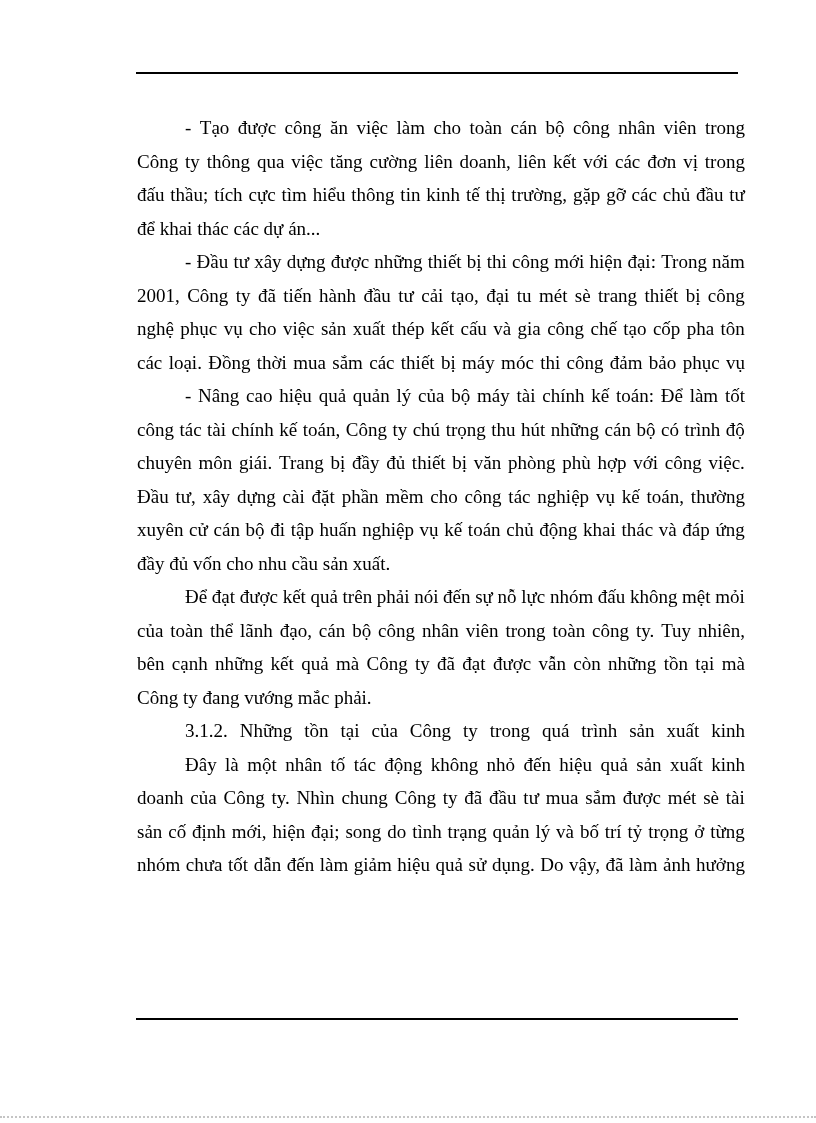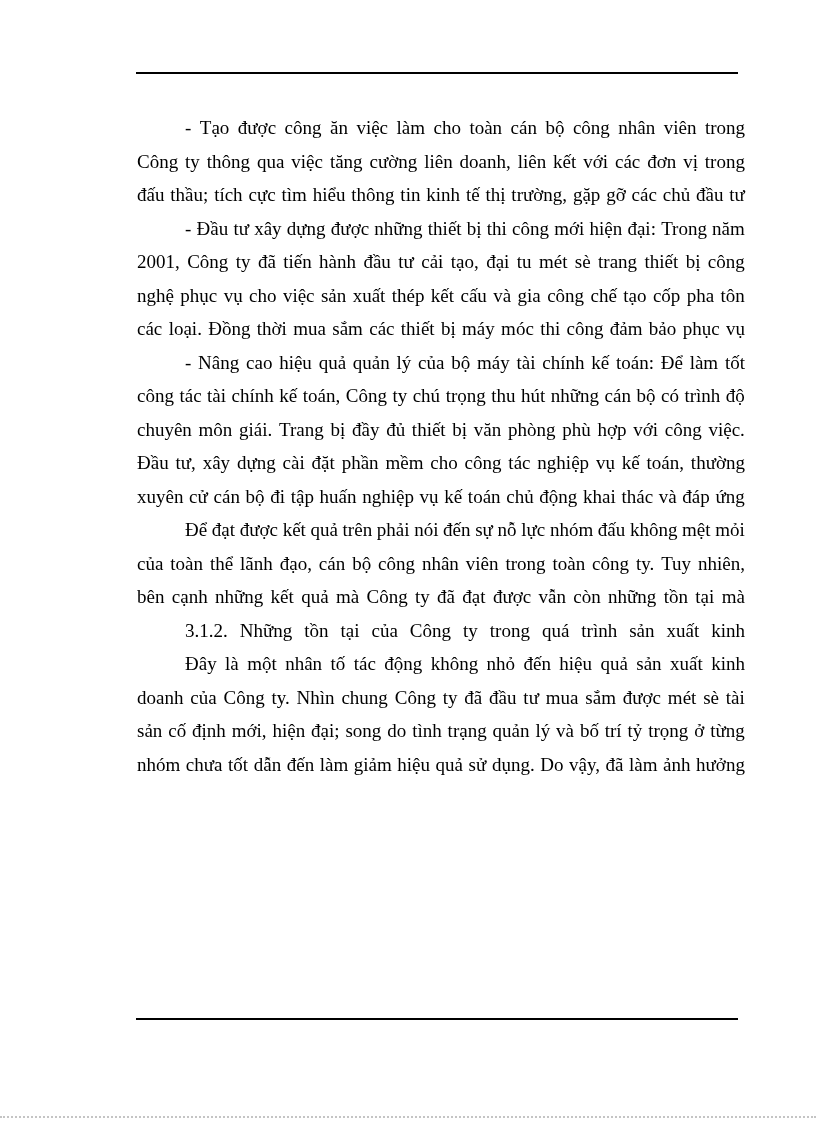--- a/index.html
+++ b/index.html
@@ -114,20 +114,21 @@
           <span>tế</span>
           <span>thị</span>
           <span>trường,</span>
           <span>gặp</span>
           <span>gỡ</span>
           <span>các</span>
           <span>chủ</span>
           <span>đầu</span>
           <span>tư</span>
         </div>
+        <div class="line ll">để khai thác các dự án...</div>
       </div>
       <div class="para">
         <div class="line jl first">
           <span>-</span>
           <span>Đầu</span>
           <span>tư</span>
           <span>xây</span>
           <span>dựng</span>
           <span>được</span>
           <span>những</span>
@@ -290,20 +291,21 @@
           <span>kế</span>
           <span>toán</span>
           <span>chủ</span>
           <span>động</span>
           <span>khai</span>
           <span>thác</span>
           <span>và</span>
           <span>đáp</span>
           <span>ứng</span>
         </div>
+        <div class="line ll">đầy đủ vốn cho nhu cầu sản xuất.</div>
       </div>
       <div class="para">
         <div class="line jl first">
           <span>Để</span>
           <span>đạt</span>
           <span>được</span>
           <span>kết</span>
           <span>quả</span>
           <span>trên</span>
           <span>phải</span>
@@ -348,20 +350,21 @@
           <span>đã</span>
           <span>đạt</span>
           <span>được</span>
           <span>vẫn</span>
           <span>còn</span>
           <span>những</span>
           <span>tồn</span>
           <span>tại</span>
           <span>mà</span>
         </div>
+        <div class="line ll">Công ty đang vướng mắc phải.</div>
       </div>
       <div class="para heading">
         <div class="line jl first">
           <span>3.1.2.</span>
           <span>Những</span>
           <span>tồn</span>
           <span>tại</span>
           <span>của</span>
           <span>Công</span>
           <span>ty</span>

